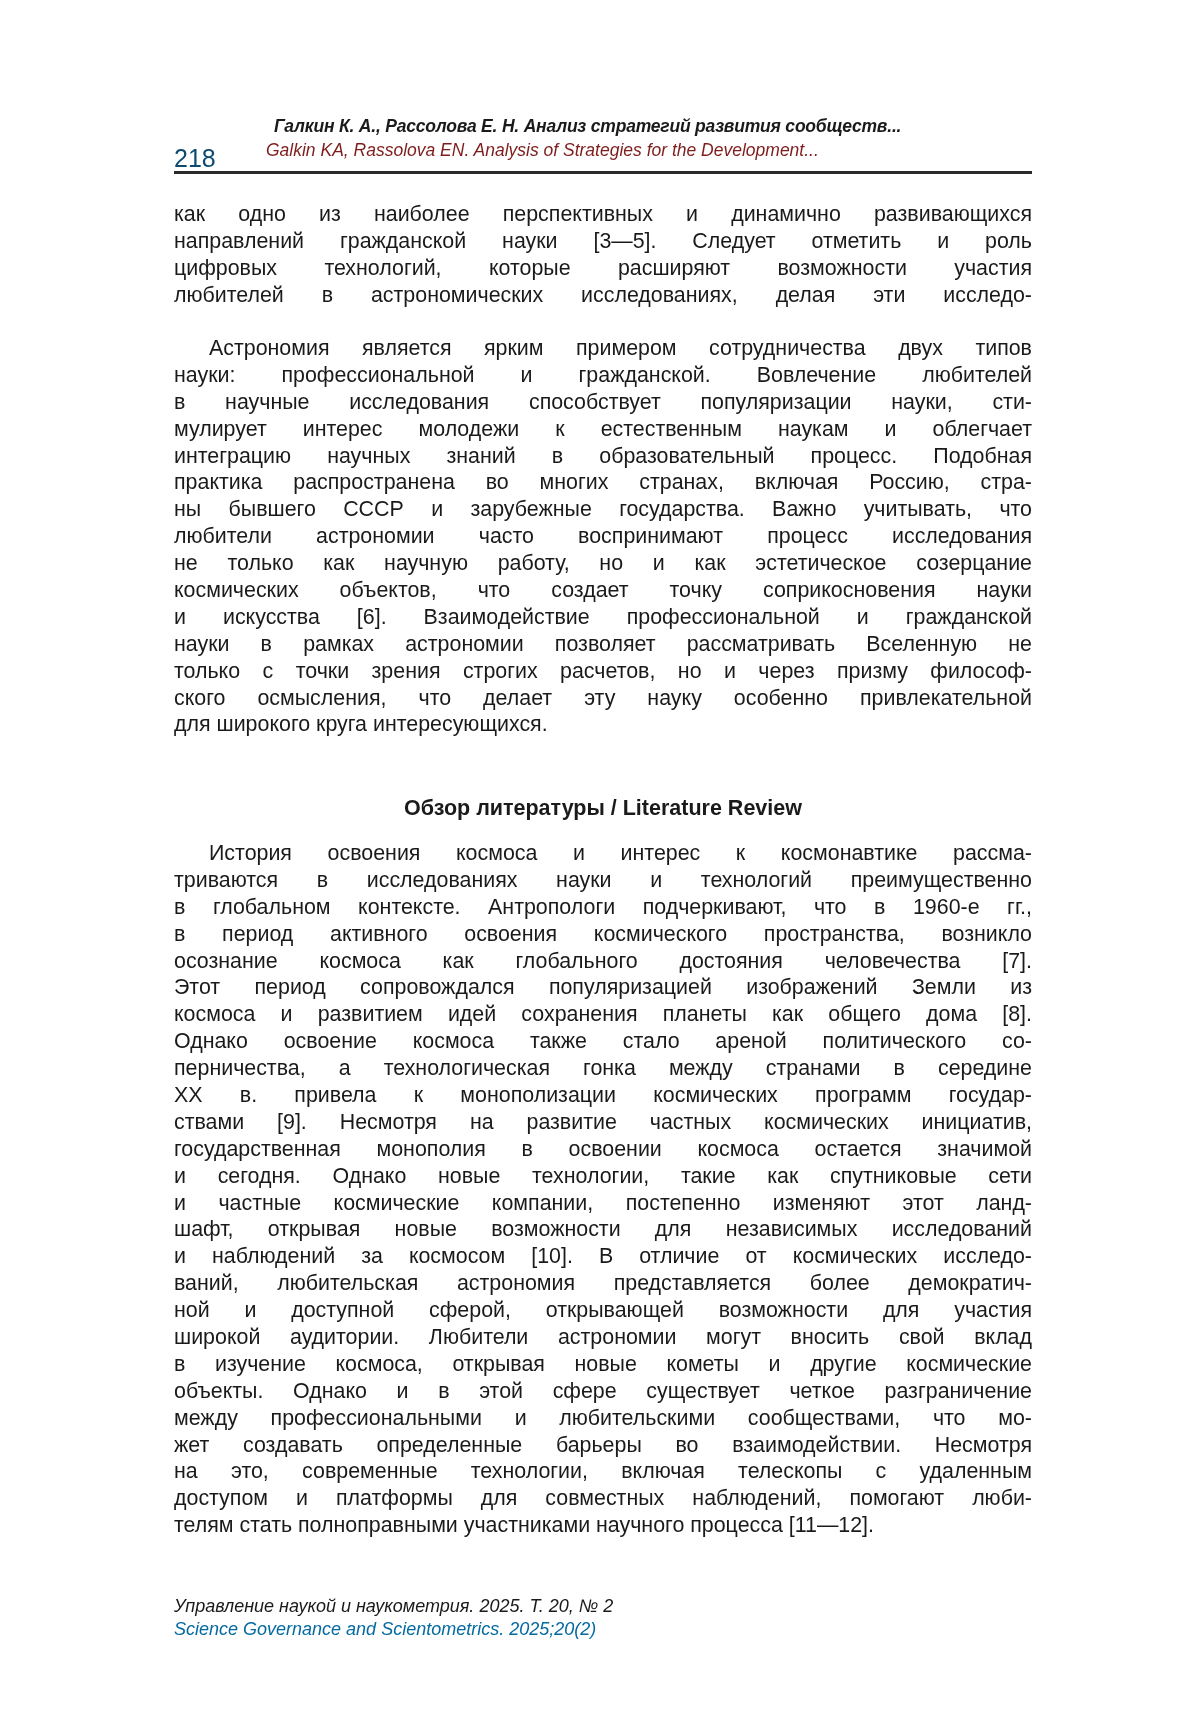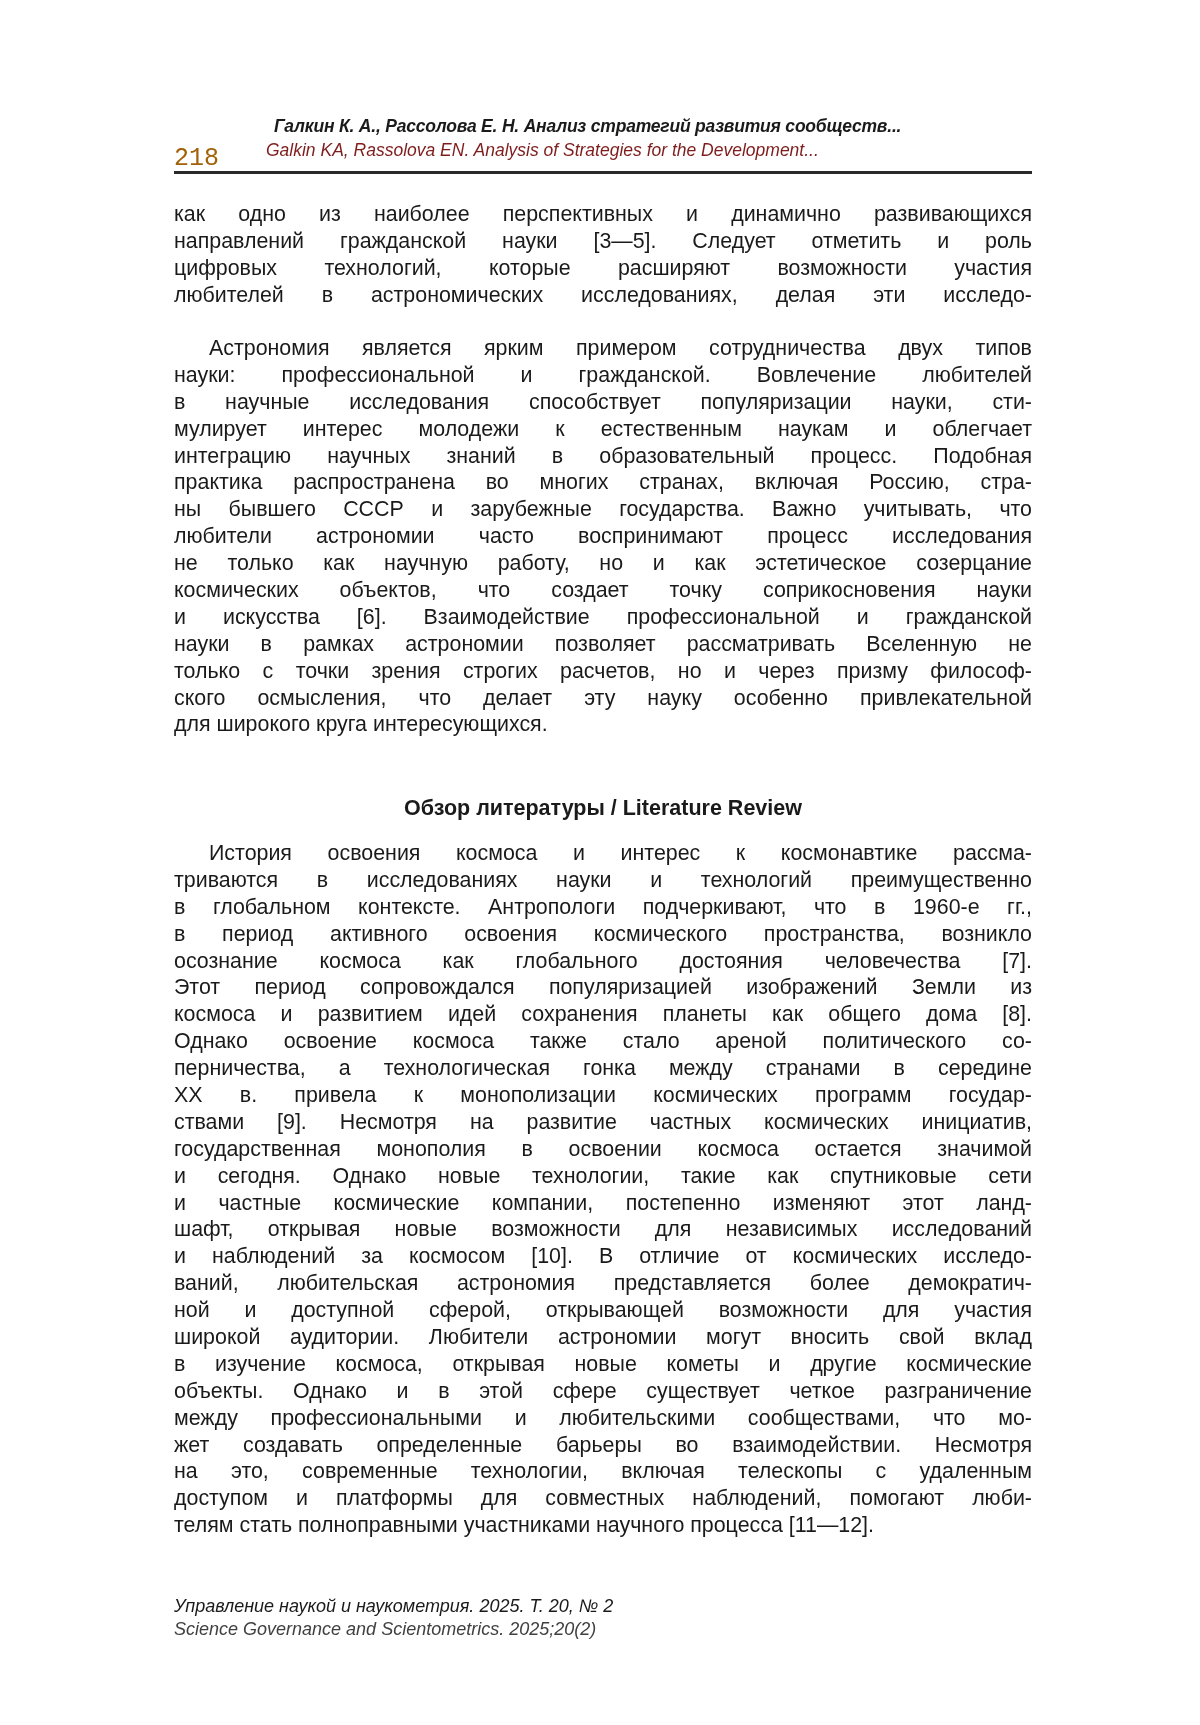--- a/index.html
+++ b/index.html
@@ -1,38 +1,38 @@
 <!DOCTYPE html>
 <html><head>
 <meta charset="utf-8">
 <style>
   html, body { margin: 0; padding: 0; background: #ffffff; }
   body { width: 1200px; height: 1725px; position: relative; overflow: hidden;
          font-family: "Liberation Sans", sans-serif; color: #1a1a1a; }
   .page { position: absolute; left: 0; top: 0; width: 1200px; height: 1725px; }
 
   .running-head { position: absolute; left: 174px; top: 116px; width: 858px; height: 56px; }
-  .page-number { position: absolute; left: 0; top: 28px; font-size: 25px; color: #a16207; font-family: Liberation Mono, monospace; }
+  .page-number { position: absolute; left: 0; top: 28px; font-size: 25px; color: #0c4a6e; }
   .rh-ru { position: absolute; left: 92px; top: 0; font-size: 17.5px; font-weight: bold; font-style: italic; letter-spacing: -0.2px; white-space: nowrap; margin-left: 8px; }
   .rh-en { position: absolute; left: 92px; top: 24px; font-size: 17.5px; font-style: italic; white-space: nowrap; color: #7f1d1d; text-align: center; }
   .rule { position: absolute; left: 174px; top: 171px; width: 858px; height: 3px; background: #2a2a2a; }
 
   .body-text { position: absolute; left: 174px; width: 858px; font-size: 21.4px; line-height: 26.9px; }
   .line { display: block; text-align: justify; text-align-last: justify; white-space: nowrap; height: 26.9px; overflow: visible; }
   .line.last { text-align-last: left; }
   .line.indent { padding-left: 35px; }
 
   #para1 { top: 201px; }
   #para2 { top: 335px; }
   .section-heading { position: absolute; left: 174px; width: 858px; top: 796px; text-align: center; font-size: 21.5px; font-weight: bold; }
   #para3 { top: 840px; }
 
   .footer { position: absolute; left: 174px; top: 1596px; width: 858px; }
   .footer-ru { font-size: 18px; font-weight: normal; font-style: italic; white-space: nowrap; }
-  .footer-en { font-size: 18px; font-style: italic; white-space: nowrap; color: #404040; margin-top: 2px; }
+  .footer-en { font-size: 18px; font-style: italic; white-space: nowrap; color: #0369a1; margin-top: 2px; }
 </style>
 </head>
 <body>
 
 <div class="page">
 
   <div class="running-head">
     <div class="page-number">218</div>
     <div class="rh-ru">Галкин К. А., Рассолова Е. Н. Анализ стратегий развития сообществ...</div>
     <div class="rh-en">Galkin KA, Rassolova EN. Analysis of Strategies for the Development...</div>

